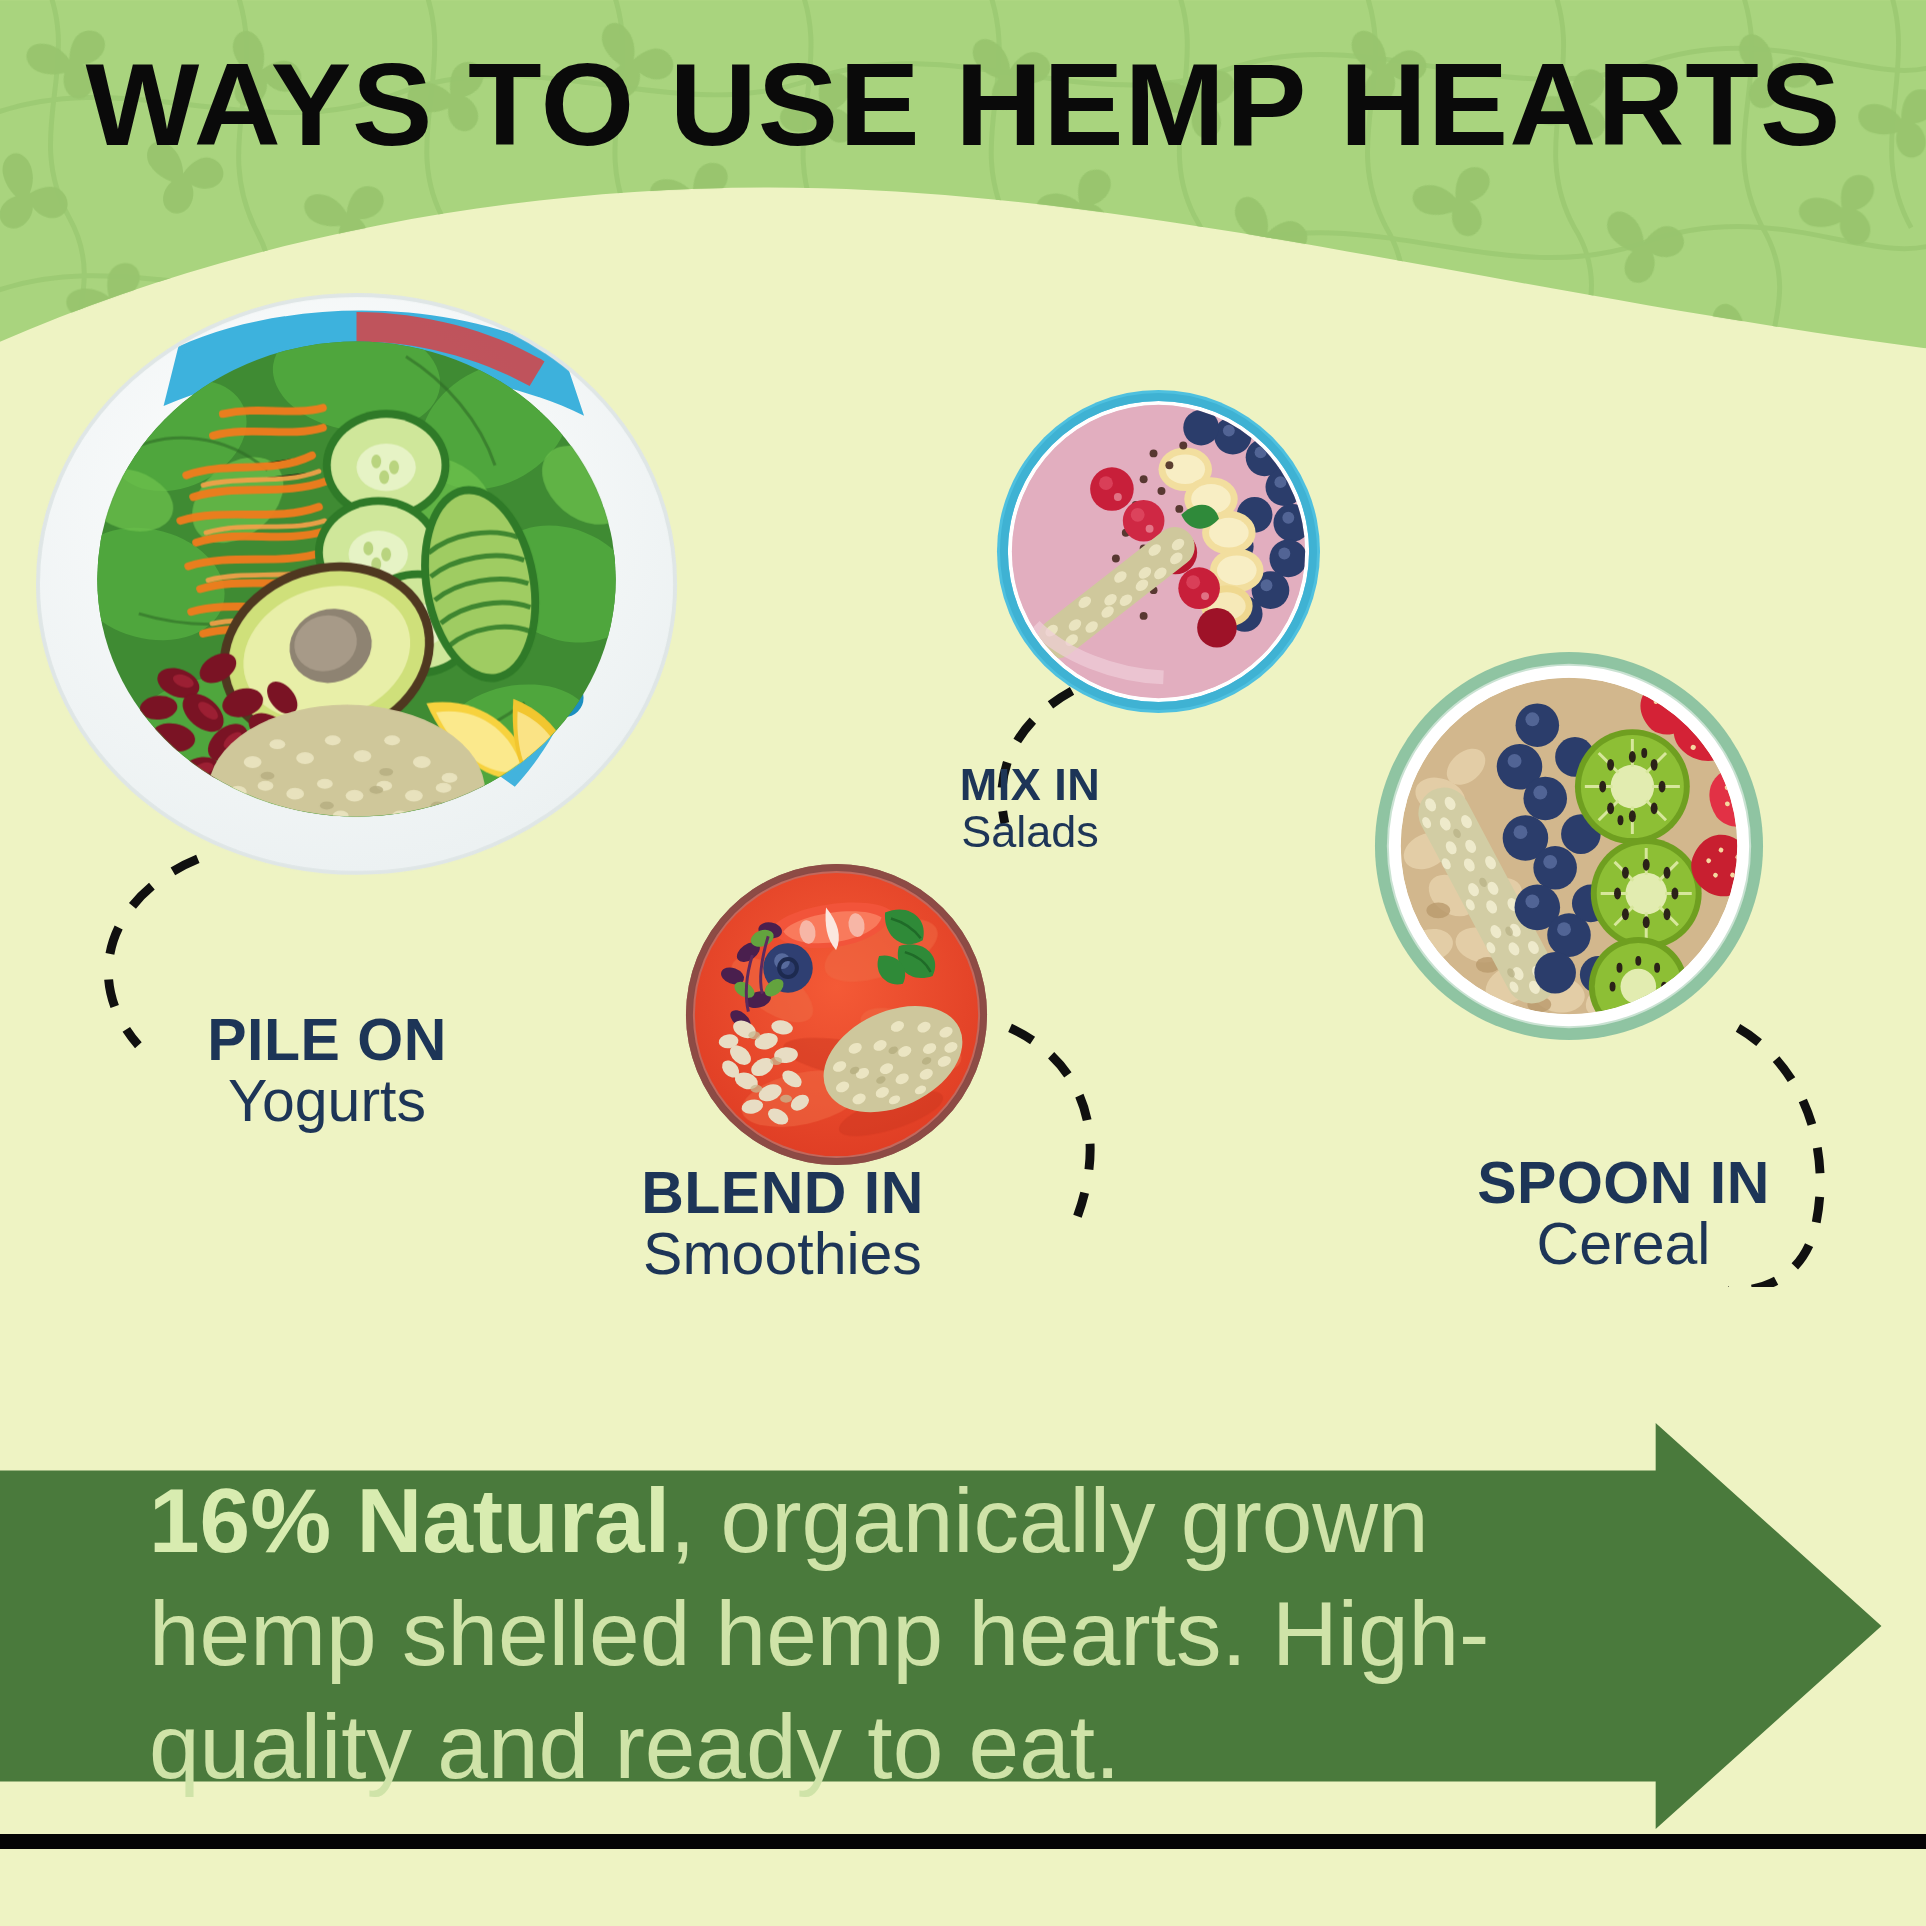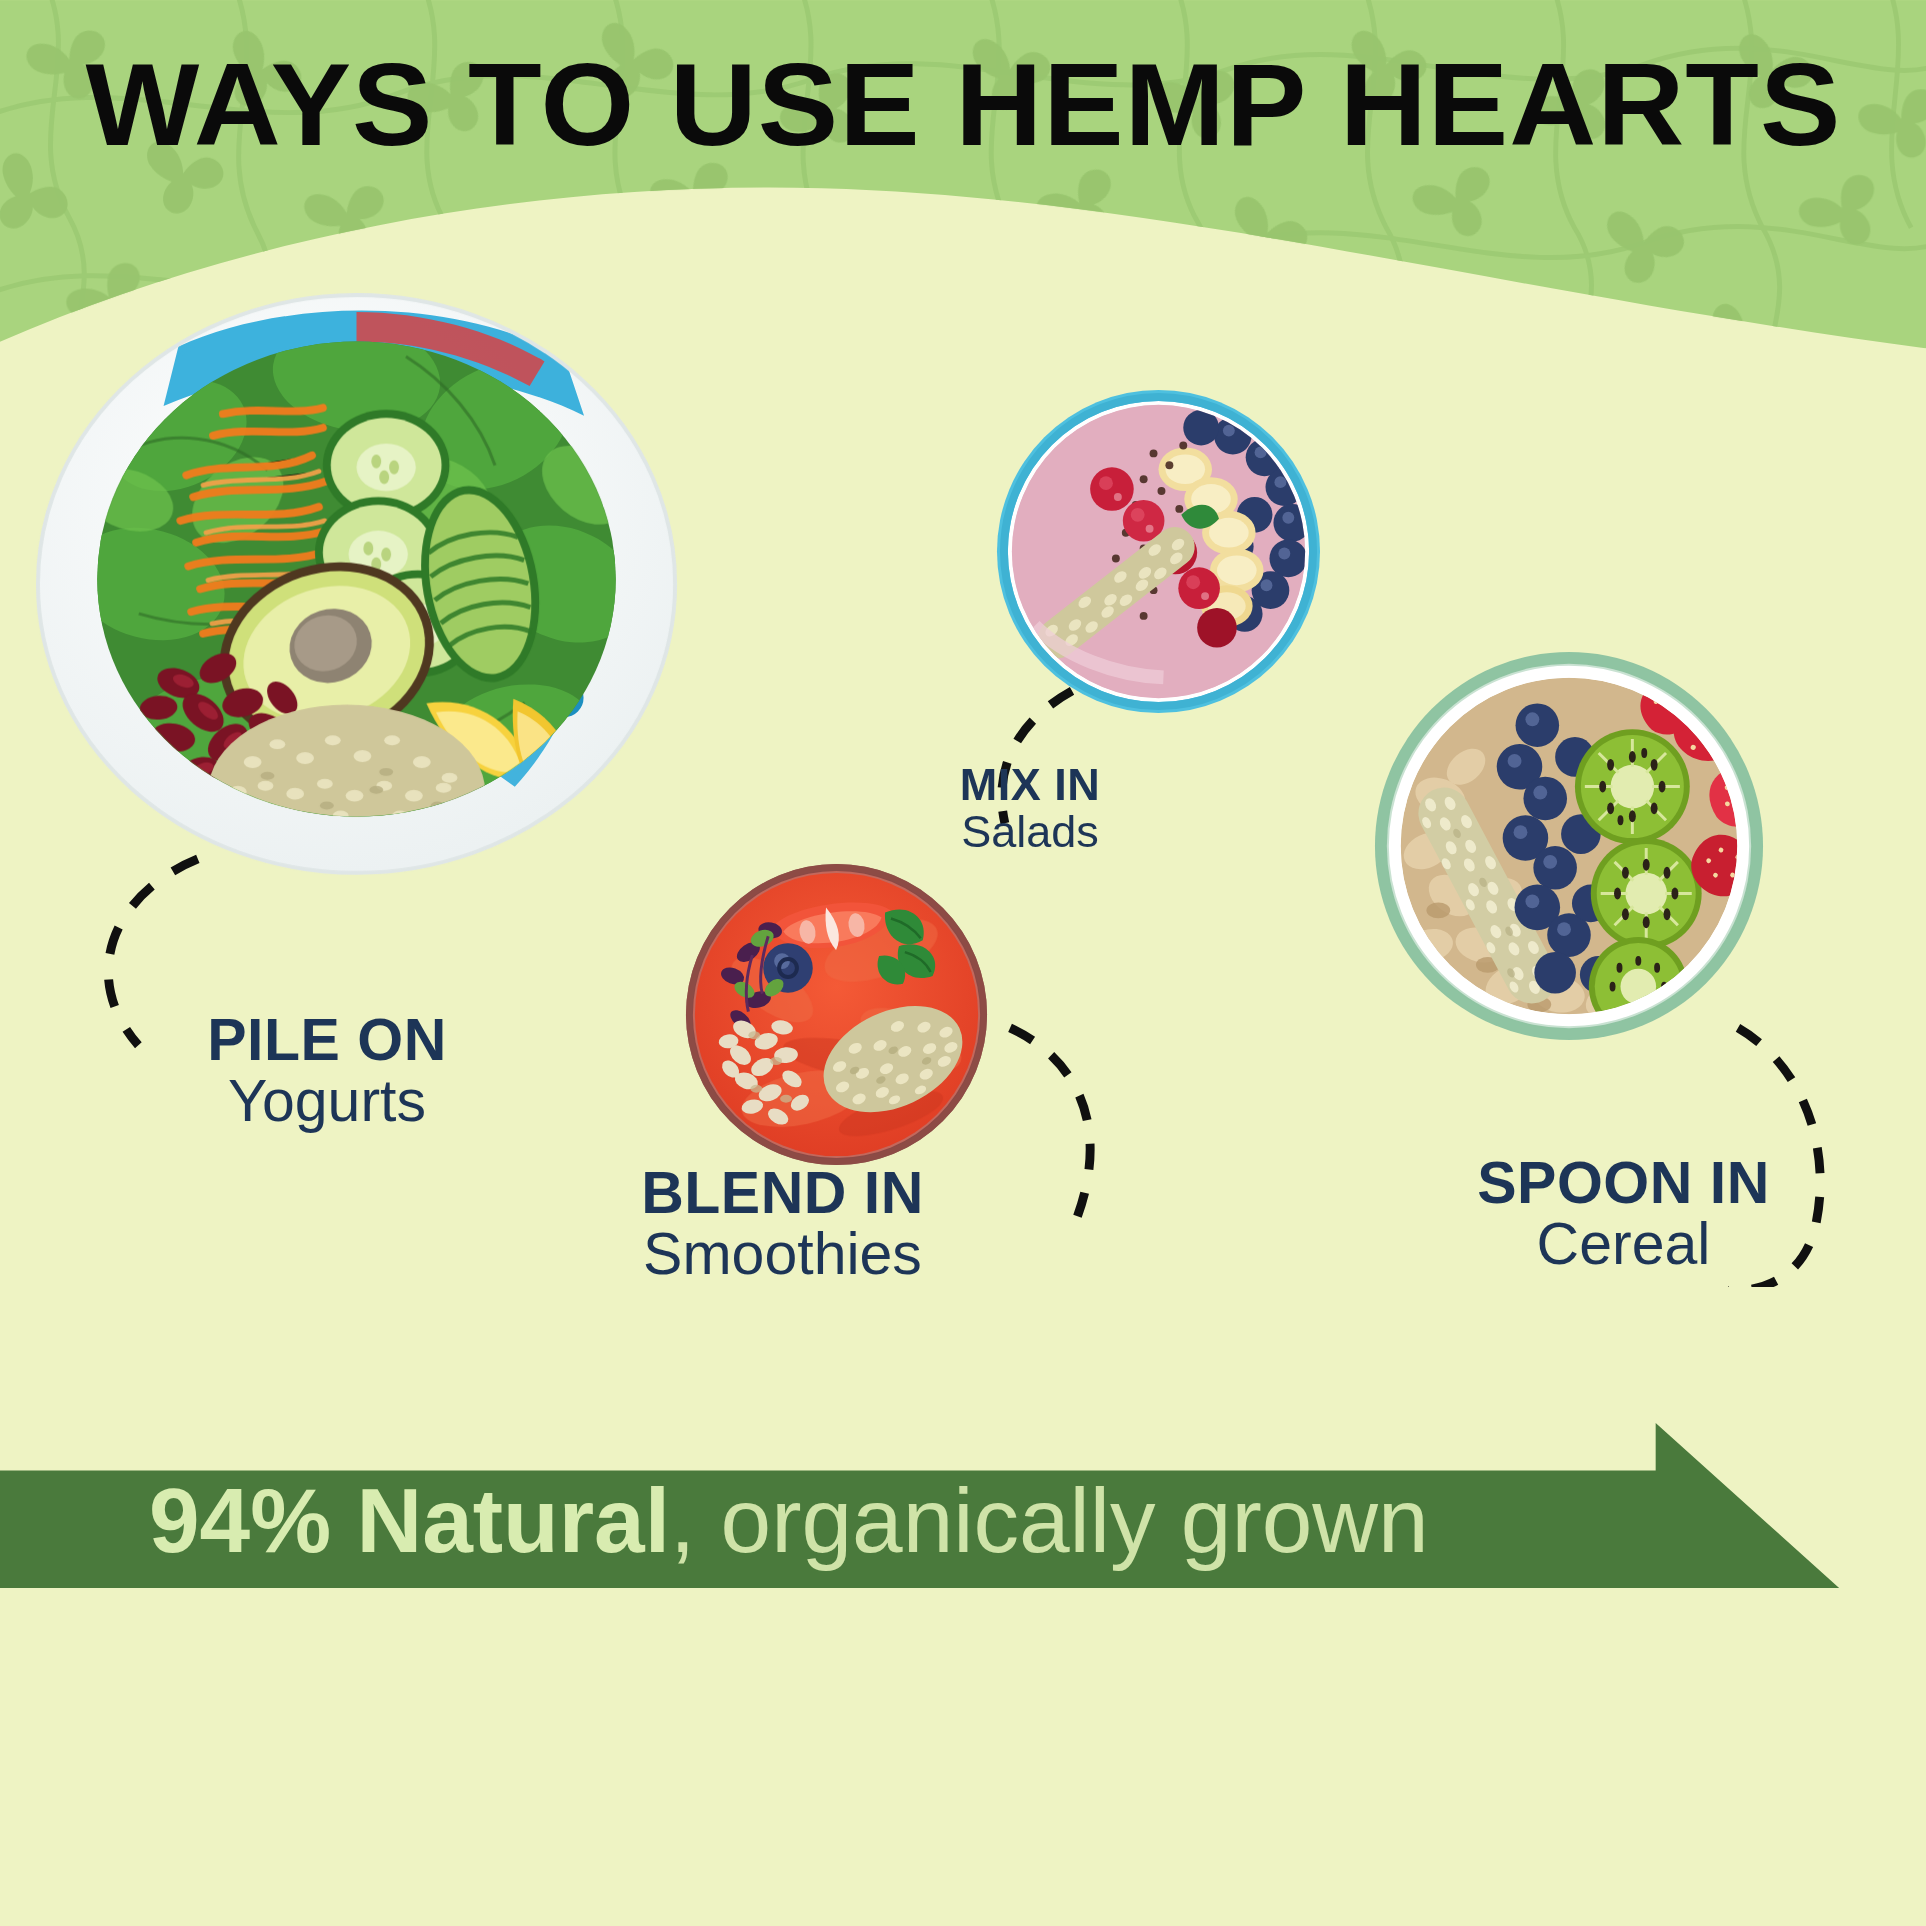--- a/index.html
+++ b/index.html
@@ -1,21 +1,21 @@
 <!DOCTYPE html>
 <html><head>
 <meta charset="utf-8">
 <style>
   html,body{margin:0;padding:0;}
   body{
     width:1927px;height:1927px;overflow:hidden;
     font-family:"Liberation Sans", sans-serif;
     background:#eef3c3;
   }
-  #poster{position:relative;width:1927px;height:1588px;overflow:hidden;background:#eef3c3;}
+  #poster{position:relative;width:1927px;height:1849px;overflow:hidden;background:#eef3c3;}
 
   
   .header-band{position:absolute;left:0;top:0;width:1927px;height:416px;overflow:hidden;}
   .header-band svg{display:block;}
   .poster-title{
     position:absolute;left:0;top:44px;width:1927px;text-align:center;
     font-family:"Liberation Sans Narrow","Liberation Sans",sans-serif;
     font-weight:bold;font-size:117px;letter-spacing:1px;
     color:#0a0a0a;line-height:1.05;
     transform:scaleX(1.03);transform-origin:center top;
@@ -810,21 +810,21 @@
     <span class="bot">Smoothies</span>
   </div>
 
   <div class="banner">
     <svg width="1927" height="416" viewBox="0 0 1946 420">
       <path d="M0,48 H1672 V0 L1900,205 L1672,410 V362 H0 Z" fill="#4a7a3c"></path>
     </svg>
   </div>
 
   <div class="banner-text">
-    <b>94% Natural</b><span>, organically grown hemp shelled hemp hearts. High-quality and ready to eat.</span>
+    <b>16% Natural</b><span>, organically grown hemp shelled hemp hearts. High-quality and ready to eat.</span>
   </div>
 
   <div class="footer"></div>
 
   <div class="logo">
     <svg width="257" height="69" viewBox="0 0 260 70">
       <defs>
         <linearGradient id="leafg" x1="0" y1="0" x2="0" y2="1">
           <stop offset="0%" stop-color="#d8f0b6"></stop>
             <stop offset="100%" stop-color="#3f8c1e"></stop>

